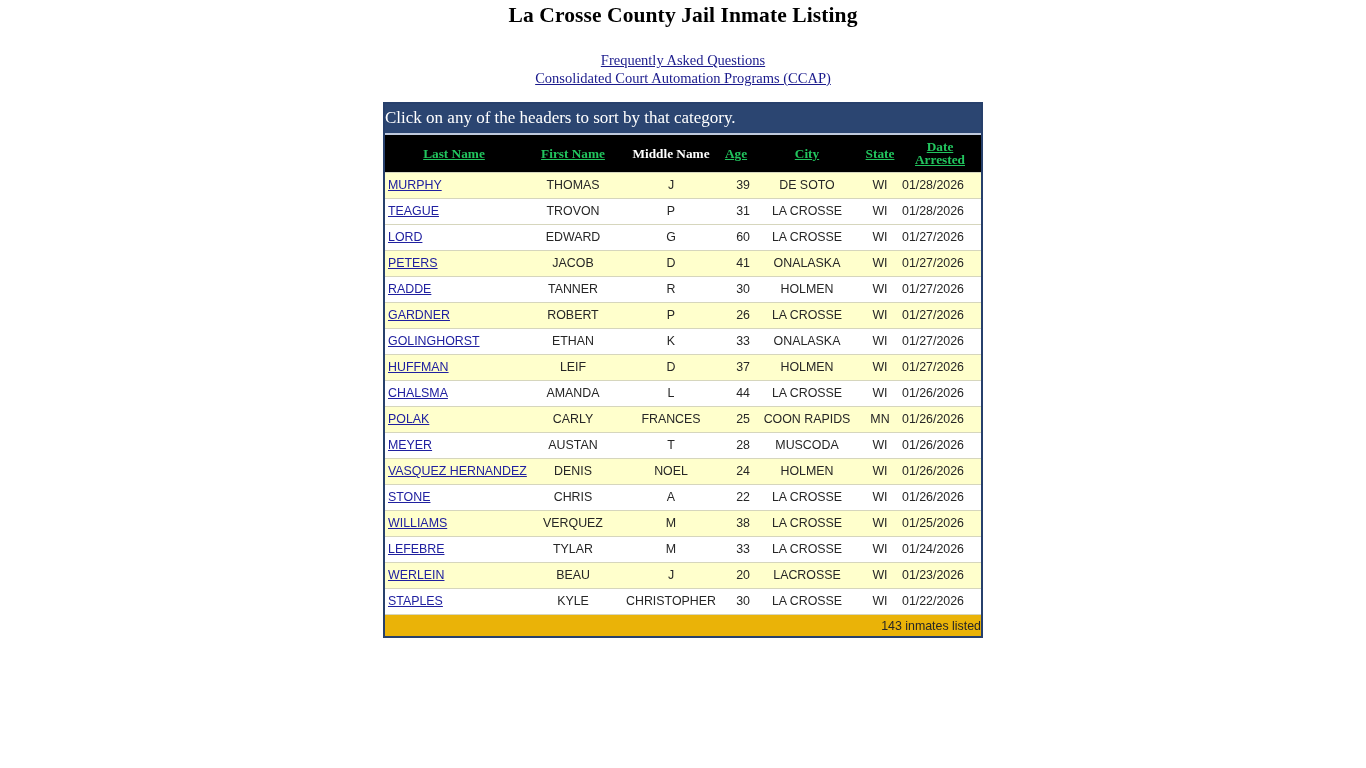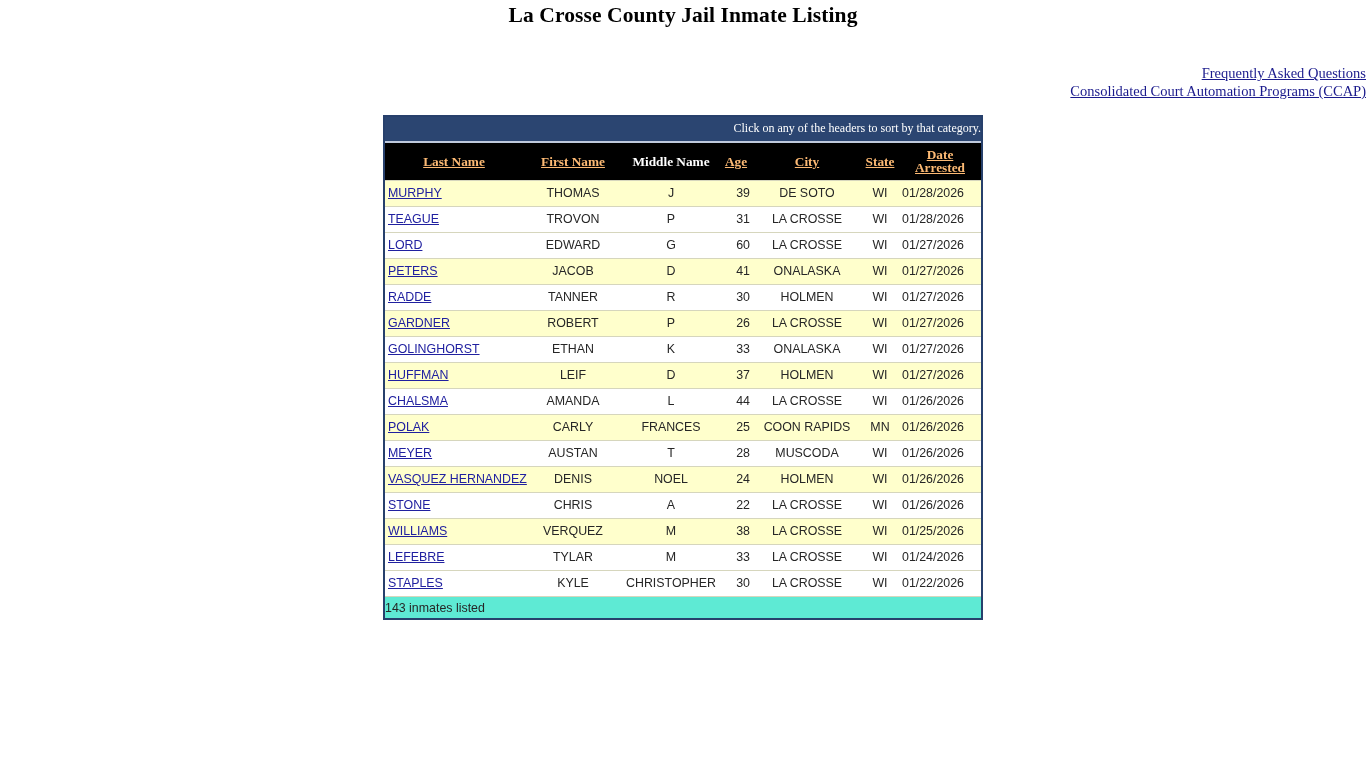--- a/index.html
+++ b/index.html
@@ -29,22 +29,22 @@
     text-align: center;
     font-family: "Liberation Serif", "DejaVu Serif", serif;
     font-size: 21.5px;
     font-weight: bold;
     color: #000000;
     letter-spacing: 0.1px;
   }
 
   
   .links-block {
-    text-align: right;
-    margin-top: 36px;
+    text-align: center;
+    margin-top: 23px;
     line-height: 18px;
   }
   .links-block a {
     font-family: "Liberation Serif", "DejaVu Serif", serif;
     font-size: 14.5px;
     color: #1a1a8c;
     text-decoration: underline;
     display: inline-block;
   }
 
@@ -54,23 +54,23 @@
     margin: 0 auto;
     margin-top: 15px;
     border: 2px solid #27406c;
     background: #ffffff;
     box-sizing: border-box;
   }
 
   .sort-banner {
     background: #2b4571;
     color: #ffffff;
-    text-align: right;
-    font-family: "Liberation Serif", "DejaVu Serif", serif;
-    font-size: 12px;
+    text-align: left;
+    font-family: "Liberation Serif", "DejaVu Serif", serif;
+    font-size: 17px;
     font-weight: normal;
     padding: 4px 0 5px 0;
     border-bottom: 2px solid #bfc9dc;
   }
 
   table.inmates {
     width: 100%;
     border-collapse: collapse;
     table-layout: fixed;
     background: #ffffff;
@@ -81,21 +81,21 @@
     color: #ffffff;
     font-family: "Liberation Serif", "DejaVu Serif", serif;
     font-size: 13.3px;
     font-weight: bold;
     padding: 5px 2px 6px 2px;
     line-height: 13px;
     vertical-align: middle;
     border: 0;
   }
   table.inmates thead th .hdr-link {
-    color: #fdba74;
+    color: #22c55e;
     text-decoration: underline;
     cursor: pointer;
   }
   table.inmates thead th .hdr-plain {
     color: #ffffff;
     text-decoration: none;
   }
 
   
   col.c-last   { width: 138px; }
@@ -129,26 +129,26 @@
   td.cell-date   { text-align: left; }
 
   td.cell-last a {
     font-family: "Liberation Sans", "DejaVu Sans", sans-serif;
     font-size: 12.4px;
     color: #2020a0;
     text-decoration: underline;
   }
 
   .footer-count {
-    text-align: left;
+    text-align: right;
     font-family: "Liberation Sans", "DejaVu Sans", sans-serif;
     font-size: 12.4px;
     color: #262626;
     padding: 4px 0 3px 0;
-    background: #5eead4;
+    background: #eab308;
   }
 </style>
 </head>
 <body>
 
 <div id="page">
 
   <h1 class="page-title">La Crosse County Jail Inmate Listing</h1>
 
   <div class="links-block">
@@ -310,20 +310,29 @@
           </tr>
           <tr class="even">
             <td class="cell-last"><a href="#">LEFEBRE</a></td>
             <td class="cell-first">TYLAR</td>
             <td class="cell-middle">M</td>
             <td class="cell-age">33</td>
             <td class="cell-city">LA CROSSE</td>
             <td class="cell-state">WI</td>
             <td class="cell-date">01/24/2026</td>
           </tr>
+          <tr class="odd">
+            <td class="cell-last"><a href="#">WERLEIN</a></td>
+            <td class="cell-first">BEAU</td>
+            <td class="cell-middle">J</td>
+            <td class="cell-age">20</td>
+            <td class="cell-city">LACROSSE</td>
+            <td class="cell-state">WI</td>
+            <td class="cell-date">01/23/2026</td>
+          </tr>
           <tr class="even">
             <td class="cell-last"><a href="#">STAPLES</a></td>
             <td class="cell-first">KYLE</td>
             <td class="cell-middle">CHRISTOPHER</td>
             <td class="cell-age">30</td>
             <td class="cell-city">LA CROSSE</td>
             <td class="cell-state">WI</td>
             <td class="cell-date">01/22/2026</td>
           </tr>
         </tbody>

